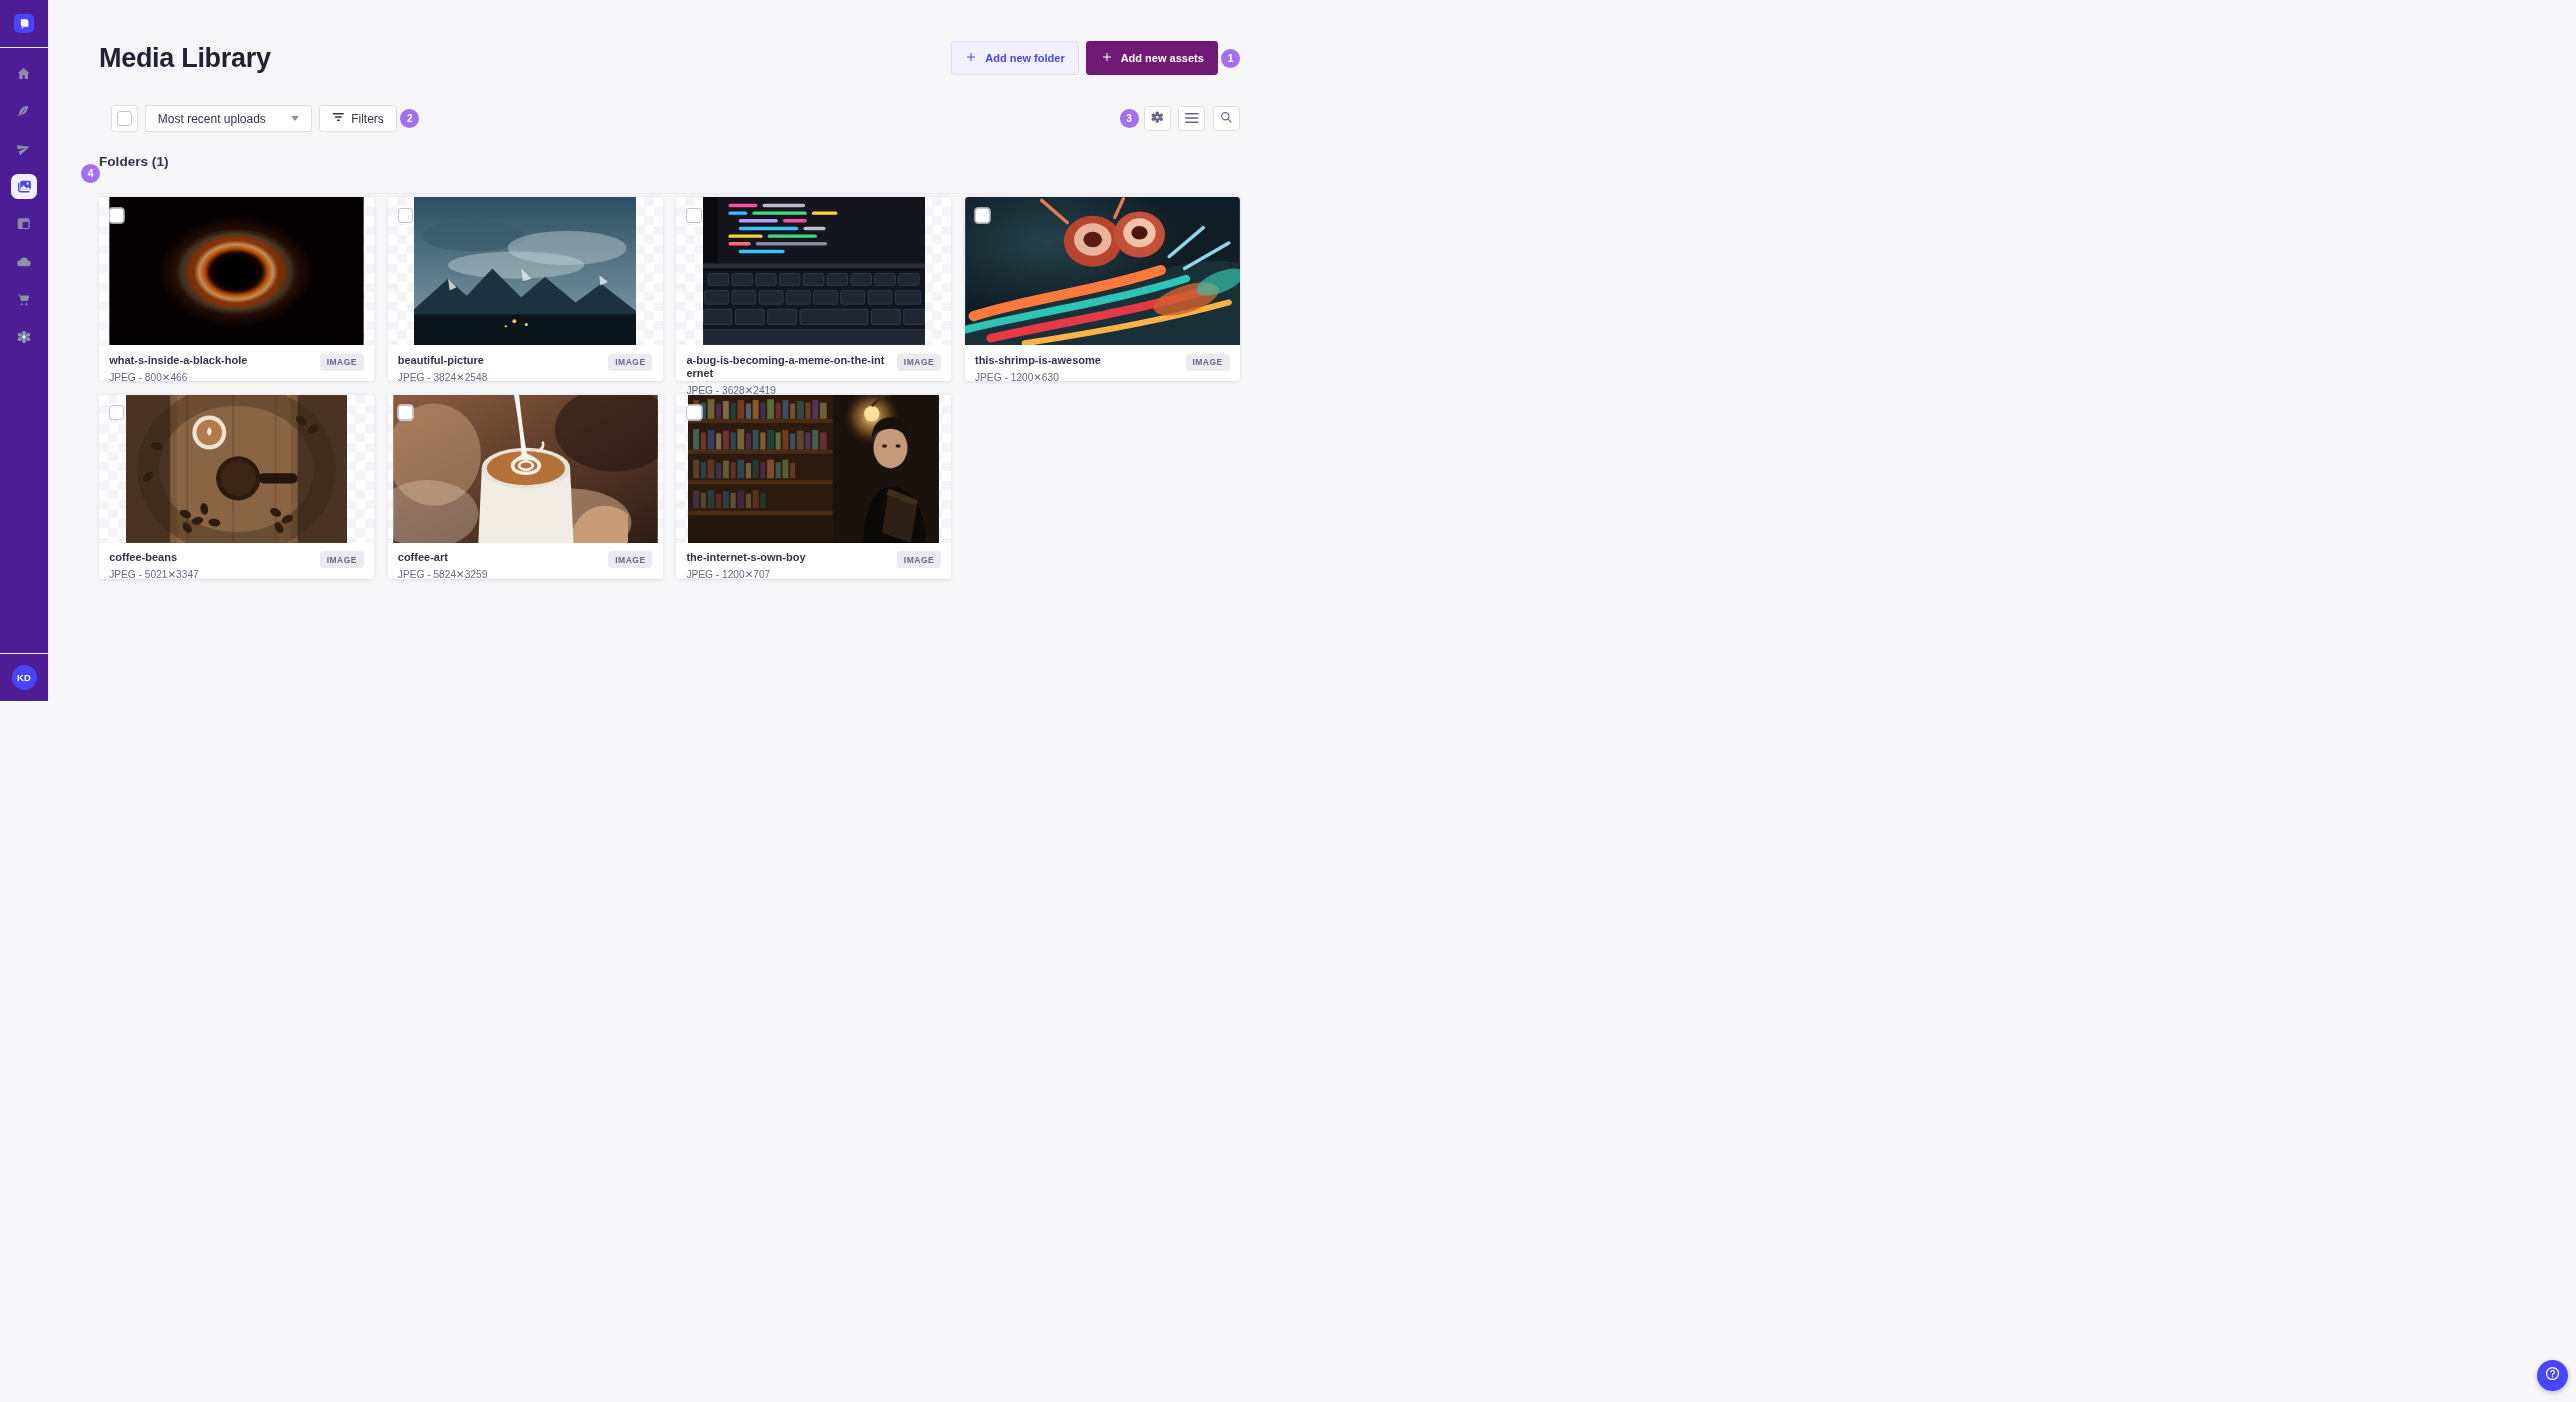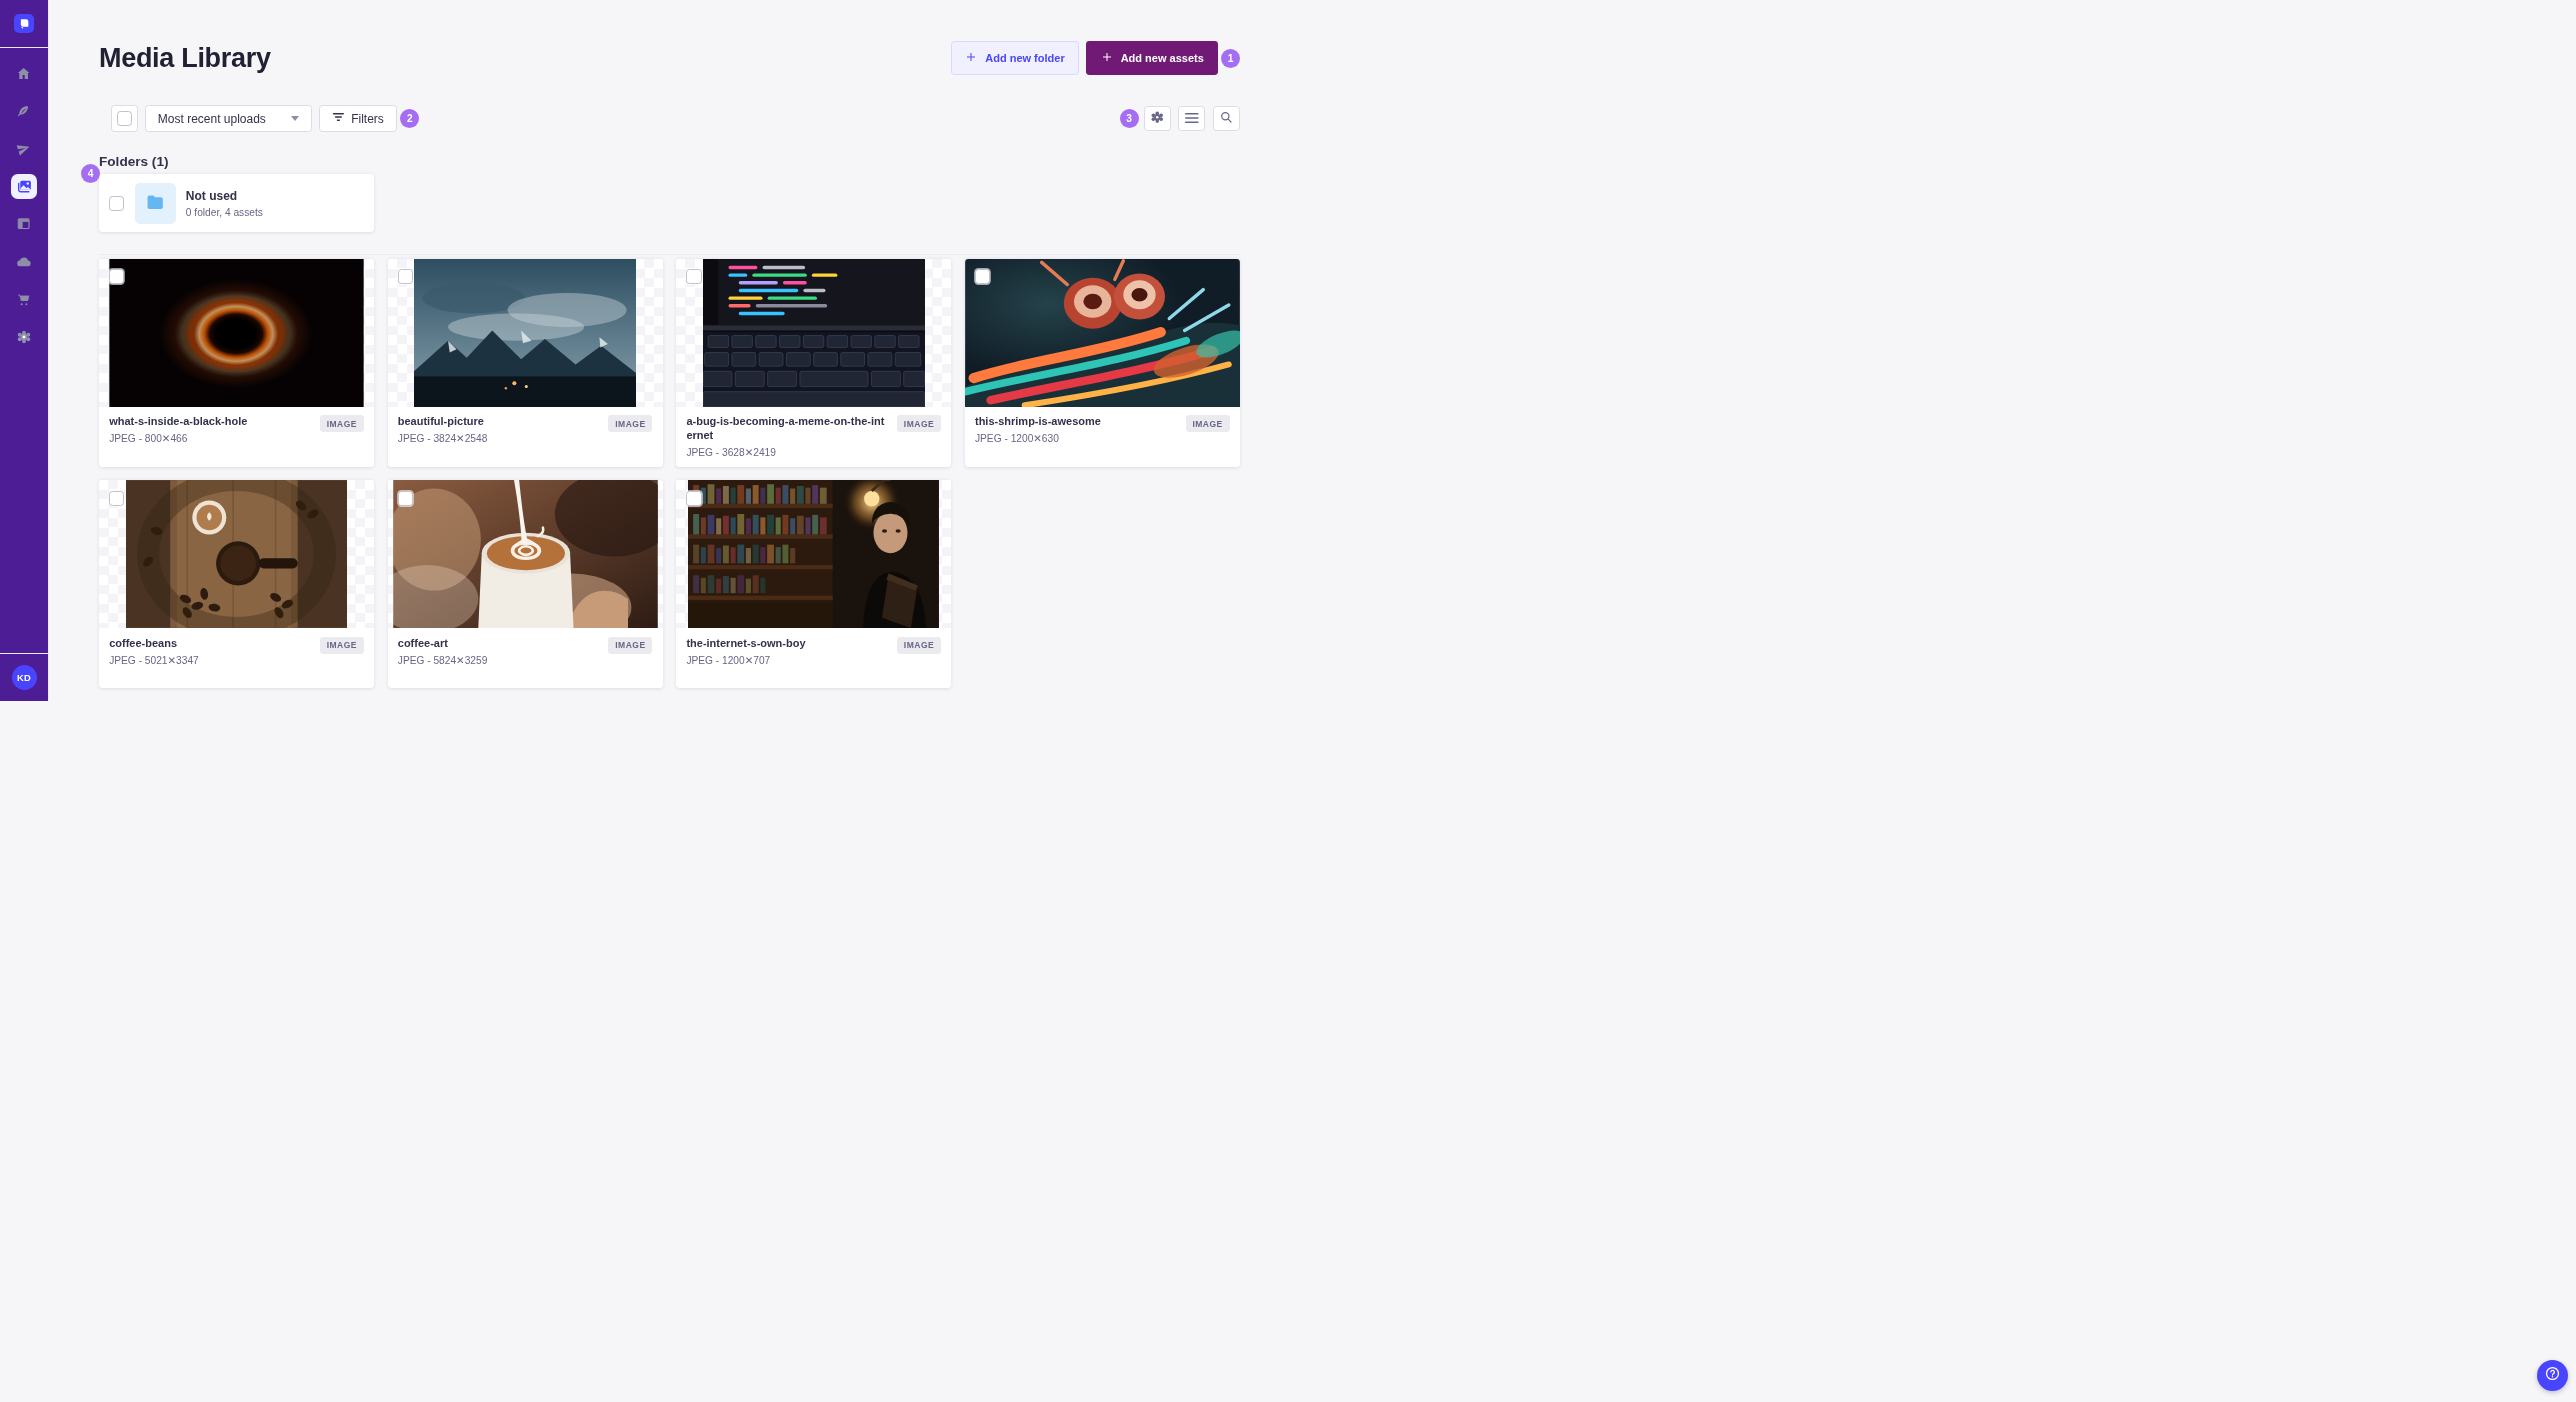--- a/index.html
+++ b/index.html
@@ -81,21 +81,21 @@
     display:flex; align-items:center; justify-content:center; flex:none; }
   .folder-name { font-size:12px; font-weight:600; color:#32324d; }
   .folder-meta { font-size:10.2px; color:#666687; margin-top:3.4px; }
 
   .divider { margin-top:22px; border:none; border-top:0.9px solid #eaeaef; }
   .assets-head { margin-top:25px; }
 
   
   .grid { margin-top:3.4px; display:grid; grid-template-columns:repeat(4,275px);
     column-gap:13.6px; row-gap:13.6px; }
-  .asset-card { width:275px; height:208px; background:#fff; border-radius:3.4px;
+  .asset-card { width:275px; height:184px; background:#fff; border-radius:3.4px;
     box-shadow:0 0.9px 3.4px rgba(33,33,82,.12); position:relative; cursor:pointer; }
   .thumb { height:148px; border-radius:3.4px 3.4px 0 0; overflow:hidden;
     display:flex; align-items:center; justify-content:center;
     background:conic-gradient(#f3f3f8 25%, #ffffff 0 50%, #f3f3f8 0 75%, #ffffff 0);
     background-size:19px 19px; }
   .thumb svg { display:block; flex:none; }
   .card-check { position:absolute; left:10.2px; top:10.2px; z-index:3;
     box-shadow:0 0 0 0.9px rgba(255,255,255,.6); }
   .card-body { padding:8.5px 10.2px; position:relative; }
   .asset-title { font-size:11px; line-height:13.6px; font-weight:700; color:#32324d;
@@ -285,34 +285,20 @@
         </span>
       </button>
     </div>
   </div>
 
   <div class="section-head">
     <div class="tour-badge badge-4">4</div>
     <h2>Folders (1)</h2>
   </div>
 
-  <div class="folder-card">
-    <div class="checkbox"></div>
-    <div class="folder-icon-box">
-      <span>
-        <svg width="20.4" height="20.4" viewBox="0 0 24 24">
-            <path fill="#66b7f1" d="M3 6.2A2.2 2.2 0 0 1 5.2 4h4.6l2.2 2.2h6.8A2.2 2.2 0 0 1 21 8.4v9.4a2.2 2.2 0 0 1-2.2 2.2H5.2A2.2 2.2 0 0 1 3 17.8z"></path>
-          </svg>
-      </span>
-    </div>
-    <div>
-      <div class="folder-name">Not used</div>
-      <div class="folder-meta">0 folder, 4 assets</div>
-    </div>
-  </div>
 
   <hr class="divider">
 
 
   <div class="grid">
 
     <div class="asset-card">
       <div class="checkbox card-check"></div>
       <div class="thumb">
         <svg width="255" height="148" viewBox="0 0 299 174">

